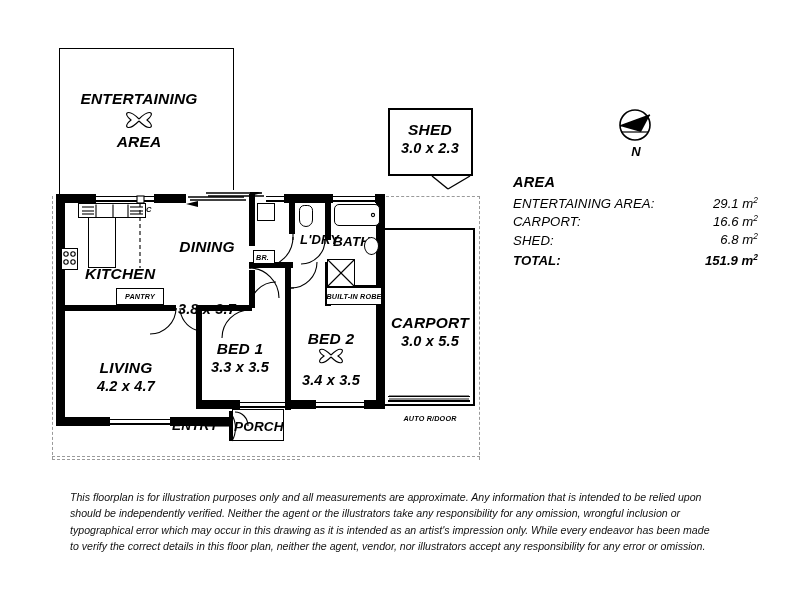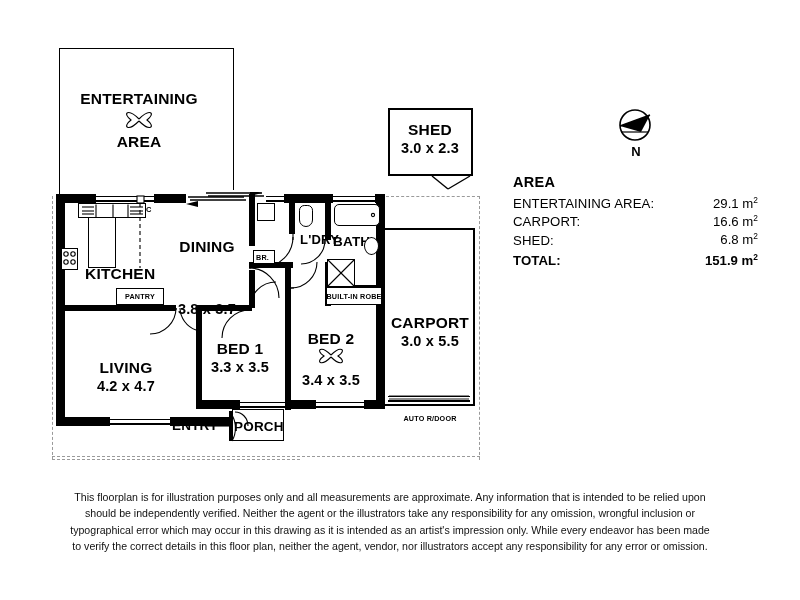--- a/index.html
+++ b/index.html
@@ -1,21 +1,21 @@
 <!DOCTYPE html>
 <html><head>
 <meta charset="utf-8">
 <style>
   html,body{margin:0;padding:0;}
   body{
     width:800px;height:600px;background:#ffffff;
     font-family:"Liberation Sans", sans-serif;
     color:#000;overflow:hidden;position:relative;
   }
-  #stage{position:absolute;left:0;top:0;width:800px;height:503px;}
+  #stage{position:absolute;left:0;top:0;width:800px;height:503px;font-style:italic;}
 
   
   .wall{background:#000;position:absolute;}
   .room{position:absolute;background:#fff;}
   .thinbox{position:absolute;border:1.6px solid #000;background:#fff;box-sizing:border-box;}
   .dash{position:absolute;border:1px dashed #9a9a9a;box-sizing:border-box;}
 
   .lbl{position:absolute;white-space:nowrap;font-weight:bold;letter-spacing:.2px;}
   .lbl-room{font-size:15.5px;}
   .lbl-dim{font-size:14.5px;}
@@ -41,21 +41,21 @@
   #area-panel .rowlabel{font-weight:normal;}
   #area-panel .sup{font-size:8.4px;vertical-align:super;}
 
   
   #compass{position:absolute;left:614px;top:106px;width:44px;height:56px;}
   #compass .n{position:absolute;left:0;top:38px;width:44px;text-align:center;font-size:13px;font-weight:bold;}
 
   
   #disclaimer{
     position:absolute;left:70px;top:489px;width:640px;
-    font-size:10.6px;line-height:1.55;text-align:center;color:#111;
+    font-size:10.6px;line-height:1.55;text-align:left;color:#111;
     font-family:"Liberation Sans", sans-serif;
   }
 </style>
 </head>
 <body>
 
 <div id="stage">
 
   <div class="dash" style="left:52px;top:196px;width:248px;height:264px;border-top:none;border-right:none;"></div>
   <div class="dash" style="left:300px;top:196px;width:180px;height:264px;border-bottom:none;border-left:none;"></div>

